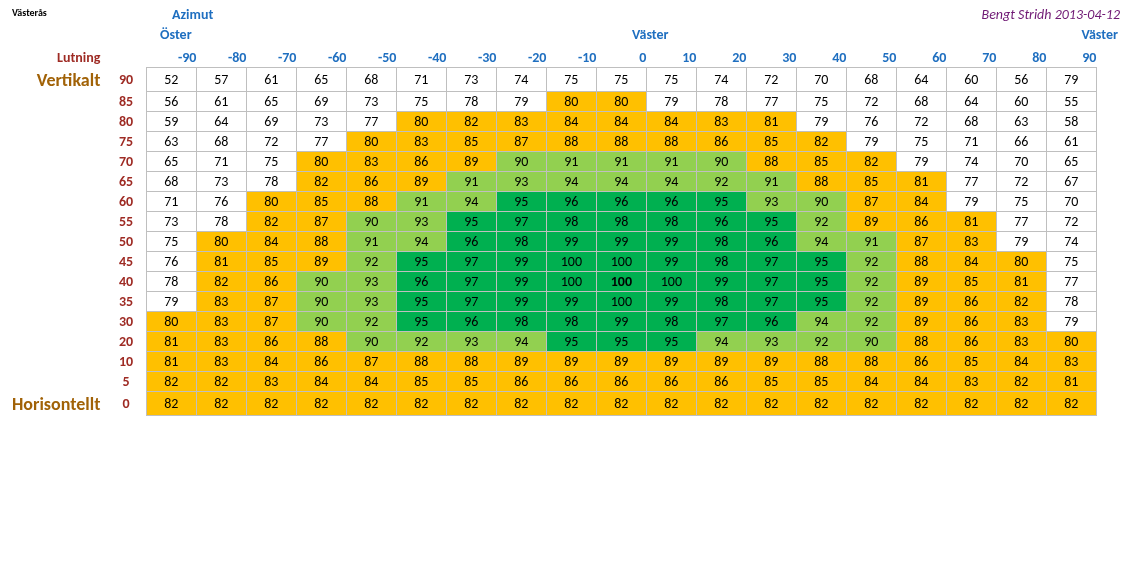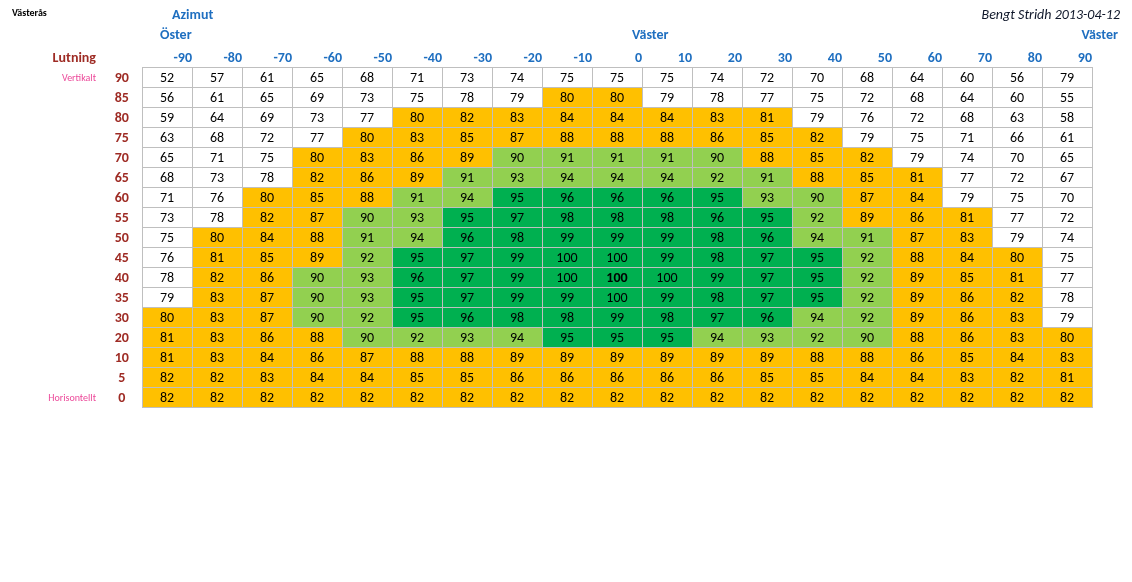--- a/index.html
+++ b/index.html
@@ -23,21 +23,21 @@
     left: 0;
   }
   .azimut {
     color: #1f6fc0;
     font-weight: bold;
     position: absolute;
     left: 160px;
   }
   .author {
     font-style: italic;
-    color: #0f172a;
+    color: #701a75;
     position: absolute;
     right: 0;
   }
   .direction-row {
     display: flex;
     position: relative;
     height: 20px;
     color: #1f6fc0;
     font-weight: bold;
   }
@@ -49,23 +49,23 @@
     margin-top: 2px;
   }
   th, td {
     padding: 1px 0;
     text-align: center;
     box-sizing: border-box;
   }
   .row-label-col {
     width: 90px;
     text-align: right;
-    font-size: 10px;
-    color: #ec4899;
-    font-weight: normal;
+    font-size: 18px;
+    color: #a16207;
+    font-weight: bold;
     padding-right: 6px;
   }
   .lutning-head {
     width: 90px;
     color: #9e2b24;
     font-weight: bold;
     text-align: right;
     padding-right: 6px;
   }
   .tilt-col {

